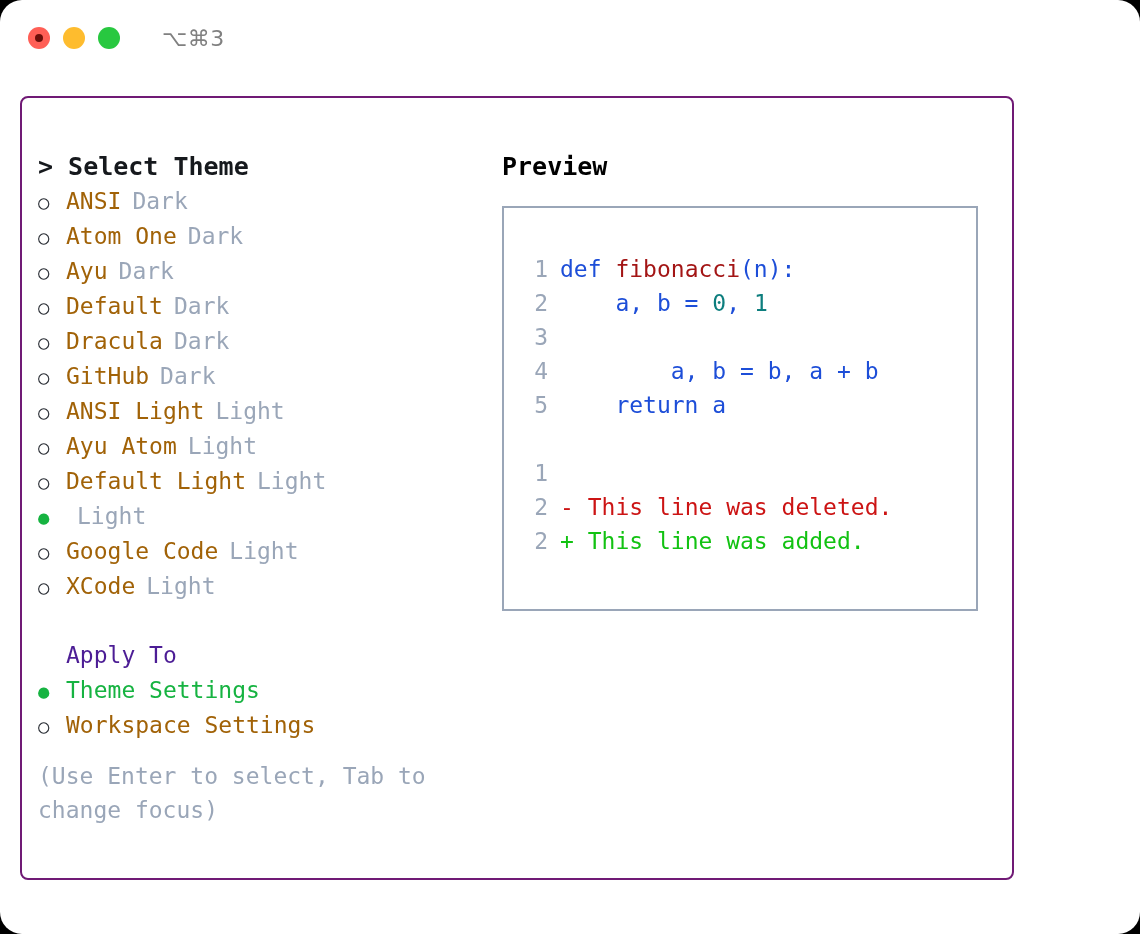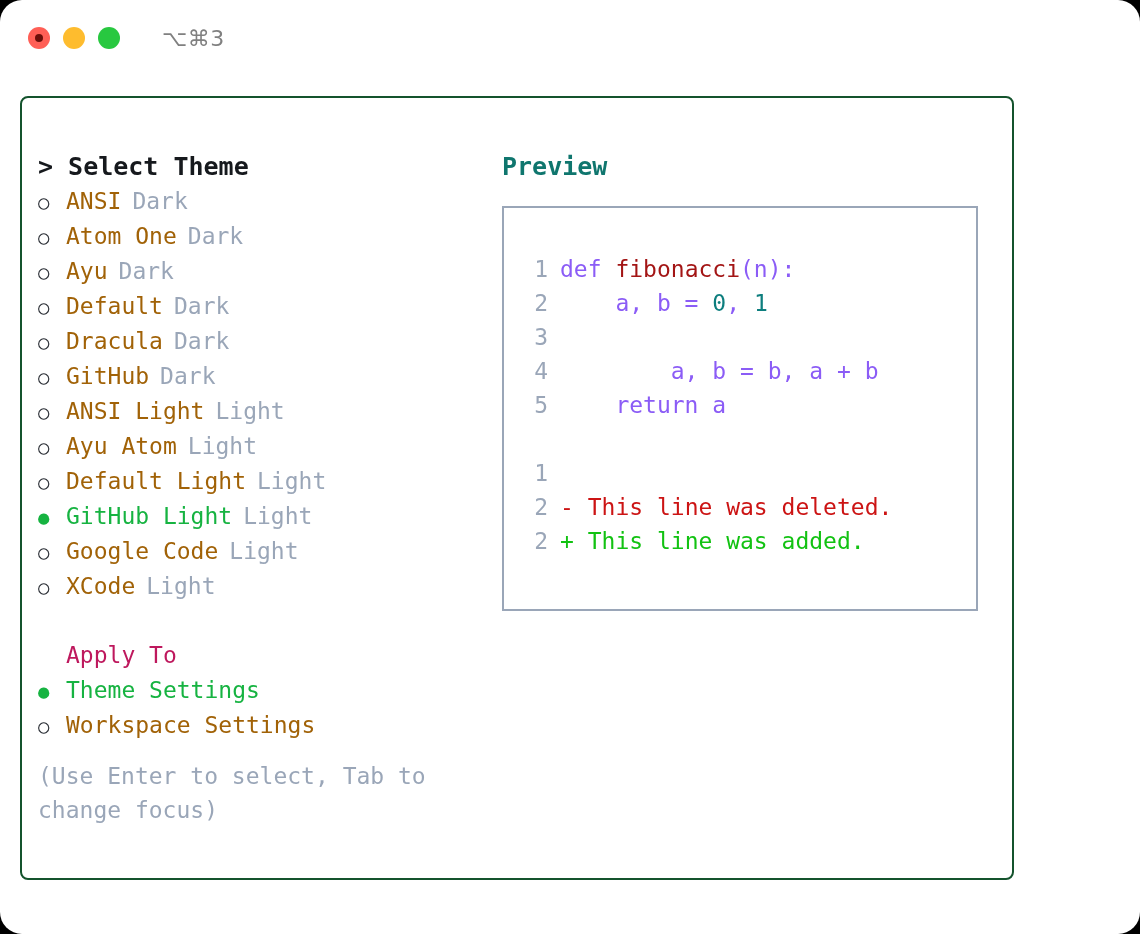--- a/index.html
+++ b/index.html
@@ -71,21 +71,21 @@
     white-space: pre;
   }
 
   
   .panel {
     position: absolute;
     left: 20px;
     top: 96px;
     width: 994px;
     height: 784px;
-    border: 2px solid #14532d;
+    border: 2px solid #701a75;
     border-radius: 8px;
     box-sizing: border-box;
     background: #ffffff;
   }
 
   .panel-inner {
     position: absolute;
     left: 0; top: 0;
     width: 100%; height: 100%;
   }
@@ -137,41 +137,41 @@
 
   .apply-header {
     display: flex;
     align-items: baseline;
     line-height: 34px;
     font-size: 23px;
     white-space: pre;
     margin-top: 34px;
   }
   .apply-header .opt-marker { color: transparent; }
-  .apply-header .opt-label { color: #be185d; }
+  .apply-header .opt-label { color: #4c1d95; }
 
   .hint {
     margin-top: 16px;
     font-size: 23px;
     line-height: 34px;
     color: #9aa6b8;
     width: 405px;
   }
 
   
   .right-col {
     position: absolute;
     left: 480px;
     top: 52px;
     width: 500px;
   }
   .preview-title {
     font-size: 25px;
     font-weight: bold;
-    color: #0f766e;
+    color: #000000;
     line-height: 34px;
     white-space: pre;
   }
 
   .preview-box {
     margin-top: 22px;
     width: 476px;
     height: 405px;
     border: 2px solid #9aa6b8;
     box-sizing: border-box;
@@ -188,21 +188,21 @@
   }
   .lineno {
     color: #9aa6b8;
     width: 26px;
     flex: 0 0 26px;
     text-align: right;
     margin-right: 12px;
   }
   .code-text { color: #22262c; }
 
-  .tok-plain   { color: #8b5cf6; }
+  .tok-plain   { color: #1d4ed8; }
   .tok-func    { color: #a31515; }
   .tok-number  { color: #0d7e7e; }
   .tok-builtin { color: #1684ae; }
 
   .code-gap { height: 34px; }
 
   .diff-context { color: #7f858d; }
   .diff-del     { color: #cc1414; }
   .diff-add     { color: #12c212; }
 </style>
@@ -230,21 +230,21 @@
         <div id="theme-list">
             <div class="opt-row"><span class="opt-marker">○</span><span class="opt-label">ANSI</span><span class="opt-variant">Dark</span></div>
             <div class="opt-row"><span class="opt-marker">○</span><span class="opt-label">Atom One</span><span class="opt-variant">Dark</span></div>
             <div class="opt-row"><span class="opt-marker">○</span><span class="opt-label">Ayu</span><span class="opt-variant">Dark</span></div>
             <div class="opt-row"><span class="opt-marker">○</span><span class="opt-label">Default</span><span class="opt-variant">Dark</span></div>
             <div class="opt-row"><span class="opt-marker">○</span><span class="opt-label">Dracula</span><span class="opt-variant">Dark</span></div>
             <div class="opt-row"><span class="opt-marker">○</span><span class="opt-label">GitHub</span><span class="opt-variant">Dark</span></div>
             <div class="opt-row"><span class="opt-marker">○</span><span class="opt-label">ANSI Light</span><span class="opt-variant">Light</span></div>
             <div class="opt-row"><span class="opt-marker">○</span><span class="opt-label">Ayu Atom</span><span class="opt-variant">Light</span></div>
             <div class="opt-row"><span class="opt-marker">○</span><span class="opt-label">Default Light</span><span class="opt-variant">Light</span></div>
-            <div class="opt-row selected"><span class="opt-marker sel">●</span><span class="opt-label">GitHub Light</span><span class="opt-variant">Light</span></div>
+            <div class="opt-row selected"><span class="opt-marker sel">●</span><span class="opt-variant">Light</span></div>
             <div class="opt-row"><span class="opt-marker">○</span><span class="opt-label">Google Code</span><span class="opt-variant">Light</span></div>
             <div class="opt-row"><span class="opt-marker">○</span><span class="opt-label">XCode</span><span class="opt-variant">Light</span></div>
           </div>
 
         <div class="apply-header">
           <span class="opt-marker">○</span>
           <span class="opt-label">Apply To</span>
         </div>
 
         <div id="apply-list">

